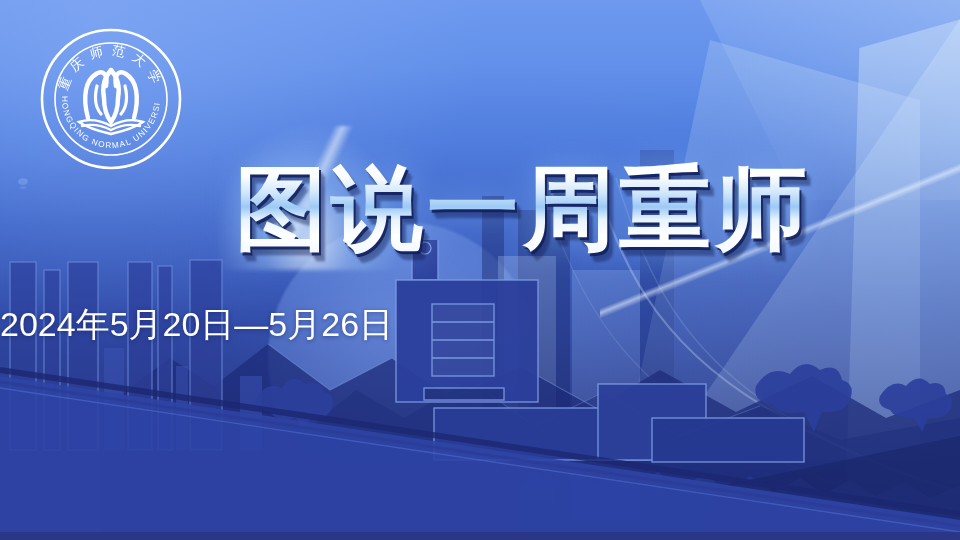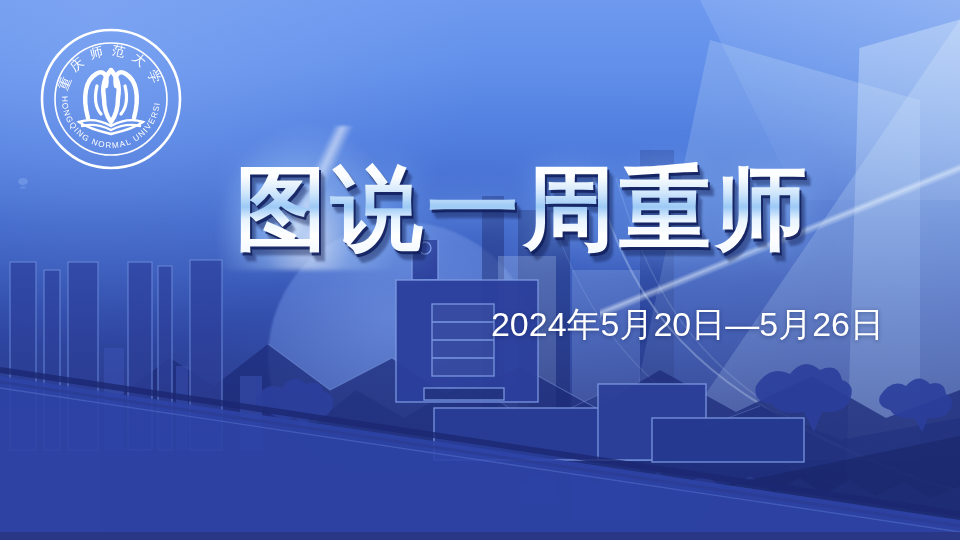--- a/index.html
+++ b/index.html
@@ -201,21 +201,21 @@
       drop-shadow(4px 6px 1px rgba(14,24,76,.45))
       drop-shadow(0 0 16px rgba(140,190,250,.45));
     margin-left: 43px;
   }
 
   
   #date {
     position: absolute;
     left: 0; top: 307px;
     width: 884px;
-    text-align: right;
+    text-align: left;
     font-size: 34px;
     line-height: 1;
     font-weight: 400;
     color: #ffffff;
     letter-spacing: 0px;
     white-space: nowrap;
     text-shadow: 0 1px 4px rgba(12,24,72,.45);
     font-family: "Liberation Sans", "DejaVu Sans", sans-serif;
   }
 

